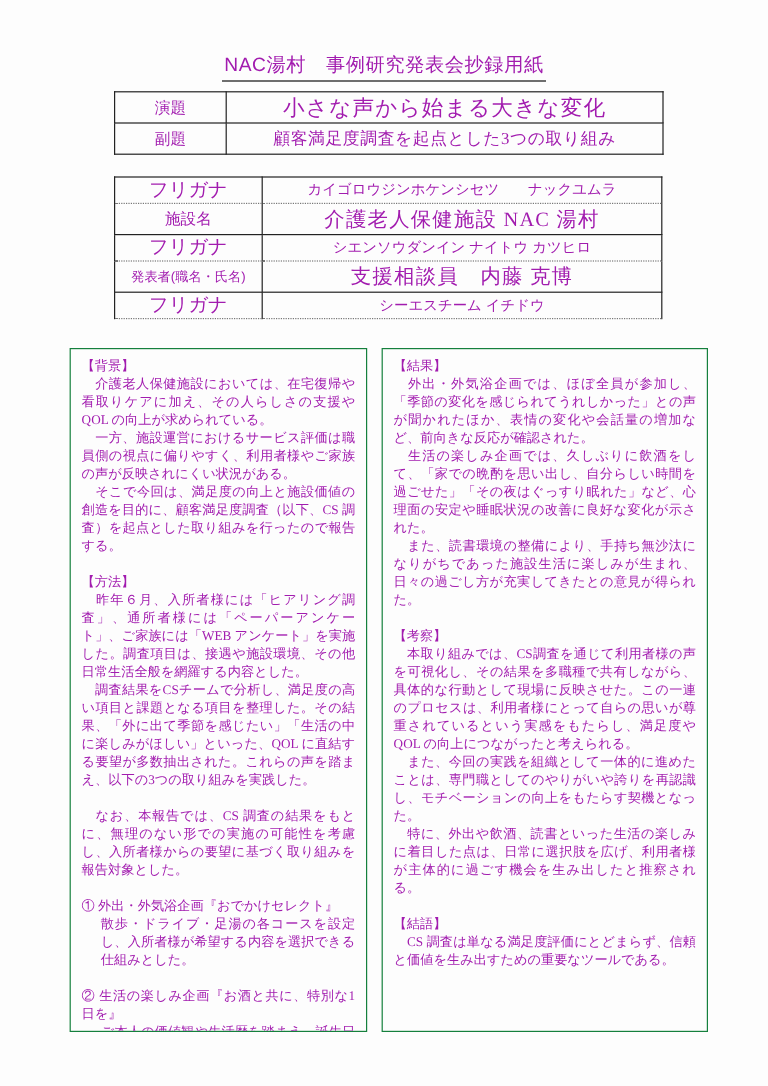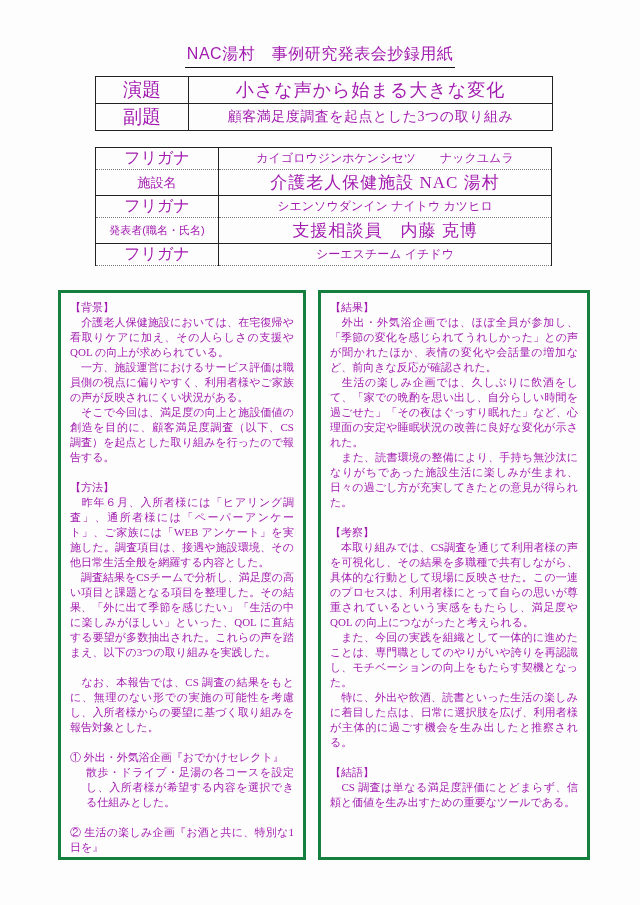--- a/index.html
+++ b/index.html
@@ -29,42 +29,42 @@
   }
   
   table{border-collapse:collapse;table-layout:fixed;}
   .ttl-table{position:absolute;left:95px;top:76px;width:458px;}
   .info-table{position:absolute;left:95px;top:147px;width:457px;}
   .ttl-table td,.info-table td{
     border:1px solid #222;
     text-align:center;vertical-align:middle;
     padding:0 2px;overflow:hidden;white-space:nowrap;font-family:Liberation Serif, serif;
   }
-  .ttl-table .lbl{width:88px;font-family:Liberation Mono, monospace;font-size:19px;}
+  .ttl-table .lbl{width:88px;font-family:Liberation Mono, monospace;font-size:13px;}
   .info-table .lbl{width:118px;font-family:"Liberation Sans", sans-serif;font-size:13px;}
   .row-h1{height:26px;}
   .row-h2{height:26px;}
   .topic-val{font-size:18px;letter-spacing:1px;}
   .sub-val{font-size:14px;letter-spacing:0.5px;}
   .furigana-row td{
     height:15px;
     border-bottom:1px dotted #777;
     font-size:12px;
     font-family:"Liberation Sans", sans-serif;
   }
   .furigana-row td.lbl{font-size:16px;}
   .main-row td{height:25px;border-top:none;}
   .main-row .val{font-size:17px;letter-spacing:1px;}
   .main-row .lbl-small{font-size:11px;}
   .last-row td{height:26px;}
   .last-row .val{font-size:18px;}
   
   .body-box{
     position:absolute;top:290px;height:570px;
-    border:3px solid #15803d;
+    border:1px solid #15803d;
     box-sizing:border-box;
     padding:7px 9px;
     font-size:11px;line-height:15px;
     text-align:justify;
     overflow:hidden;
   }
   .box-left{left:58px;width:248px;}
   .box-right{left:318px;width:272px;}
   .sec-head{margin:0;}
   .para{margin:0;}

